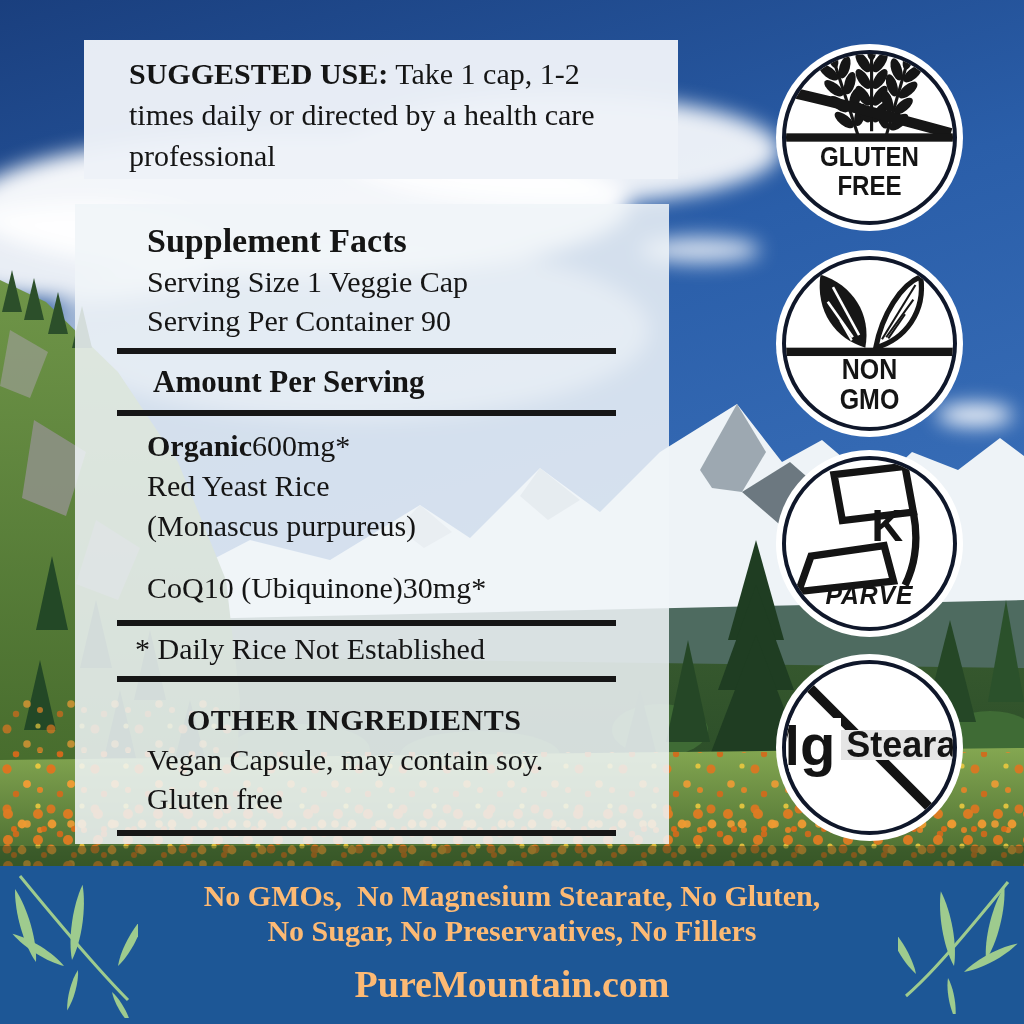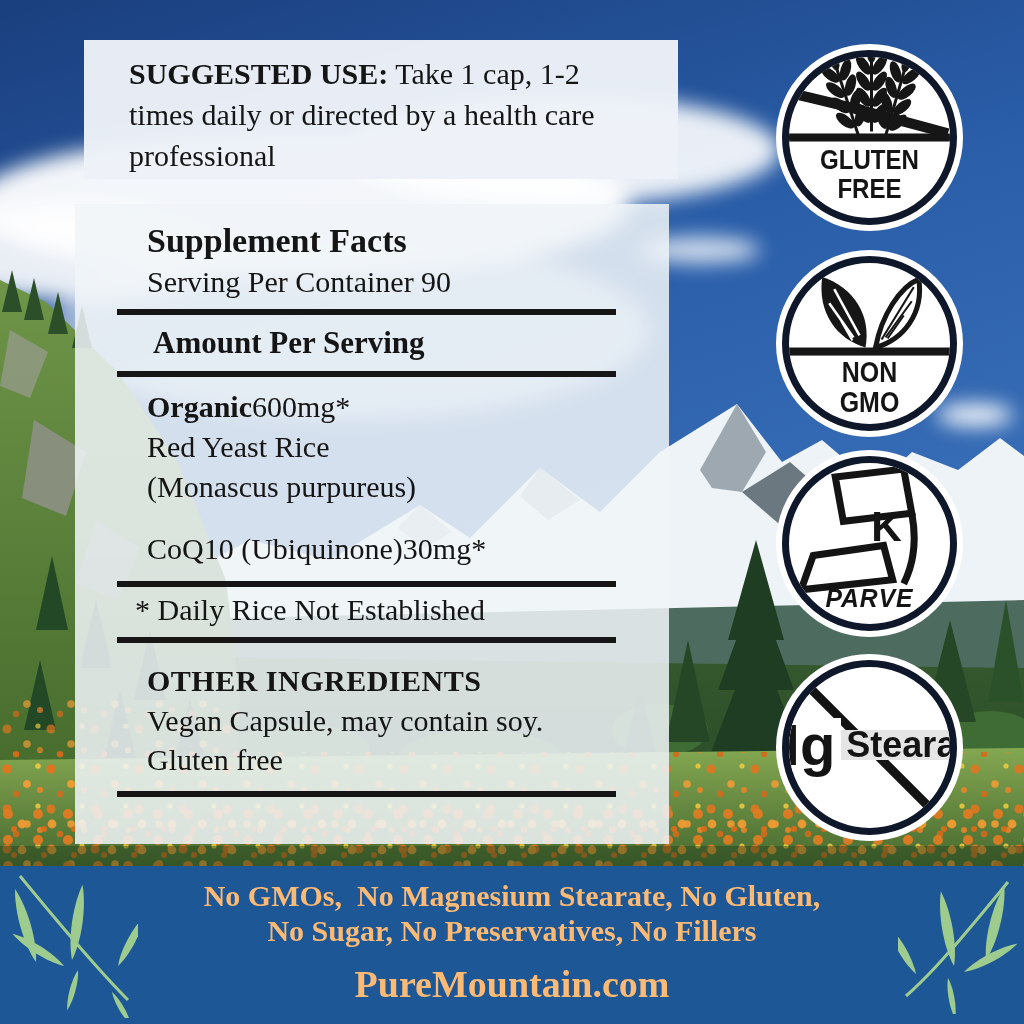--- a/index.html
+++ b/index.html
@@ -17,26 +17,26 @@
   .sf-title{margin:0 55px 0 72px;font-size:34px;font-weight:bold;line-height:42px;}
   .sf-line{margin:0 55px 0 72px;font-size:30px;line-height:39px;}
   .rule{height:6px;background:#161616;margin:8px 53px 0 42px;}
   .sf-amt-head{margin:8px 55px 0 78px;font-size:31px;font-weight:bold;line-height:40px;}
   .row{display:flex;justify-content:flex-start;margin:10px 57px 0 72px;
        font-size:30px;line-height:40px;}
   .row .nm-b{font-weight:bold;}
   .cont{margin:0 57px 0 72px;font-size:30px;line-height:40px;}
   .row2{margin-top:22px;}
   .note{margin:4px 55px 0 60px;font-size:30px;line-height:38px;}
-  .oth-head{margin:18px 55px 0 72px;font-size:30px;font-weight:bold;line-height:40px;letter-spacing:.5px;}
+  .oth-head{margin:18px 55px 0 112px;font-size:30px;font-weight:bold;line-height:40px;letter-spacing:.5px;}
   .oth-line{margin:0 55px 0 72px;font-size:30px;line-height:39px;}
 
   
   .badge{position:absolute;left:776px;width:187px;height:187px;background:#fff;border-radius:50%;}
-  .badge-ring{position:absolute;left:6px;top:6px;right:6px;bottom:6px;border:7px solid #0f172a;
+  .badge-ring{position:absolute;left:6px;top:6px;right:6px;bottom:6px;border:4px solid #0f172a;
               border-radius:50%;background:#fff;overflow:hidden;}
   .badge-ring svg{position:absolute;left:0;top:0;width:100%;height:100%;}
   .bdg-txt{position:absolute;left:0;width:100%;text-align:center;color:#141414;
            font-family:"Liberation Sans",sans-serif;font-weight:800;
            transform:scaleX(.86);transform-origin:50% 50%;}
   .gf-txt{top:88px;font-size:28px;line-height:29px;}
   .ng-txt{top:94px;font-size:29px;line-height:30px;}
   .parve{top:120px;font-size:26px;font-weight:600;font-style:italic;letter-spacing:1px;transform:scaleX(.95);}
   .mg-wrap{position:absolute;left:0;top:0;width:100%;height:100%;display:flex;flex-direction:row;
            align-items:center;justify-content:center;transform:translateY(-3px);
@@ -159,20 +159,21 @@
     <rect x="0" y="806" width="1024" height="60" fill="url(#flow2)" opacity=".95"></rect>
     <rect x="0" y="846" width="1024" height="20" fill="#24401f" opacity=".45"></rect>
   </svg>
 
   <div class="sug-box">
     <b>SUGGESTED USE:</b><span> Take 1 cap, 1-2 times daily or directed by a health care professional</span>
   </div>
 
   <div class="facts">
     <div class="sf-title">Supplement Facts</div>
+    <div class="sf-line">Serving Size 1 Veggie Cap</div>
     <div class="sf-line">Serving Per Container 90</div>
     <div class="rule"></div>
     <div class="sf-amt-head">Amount Per Serving</div>
     <div class="rule"></div>
 
     <div class="row">
       <span class="nm-b">Organic</span>
       <span>600mg*</span>
     </div>
     <div class="cont">Red Yeast Rice</div>

